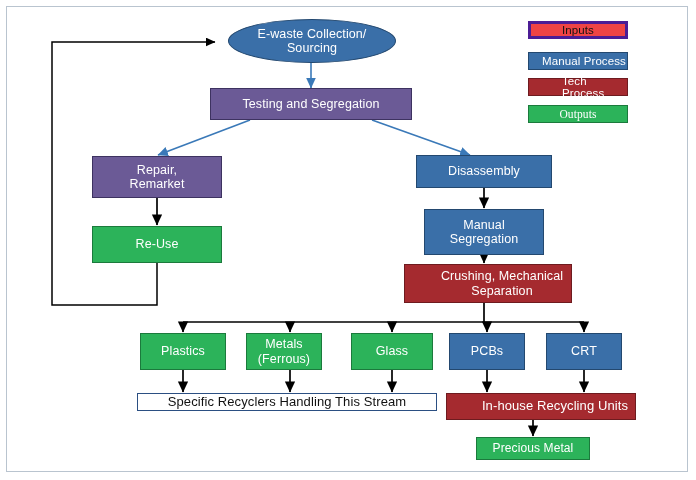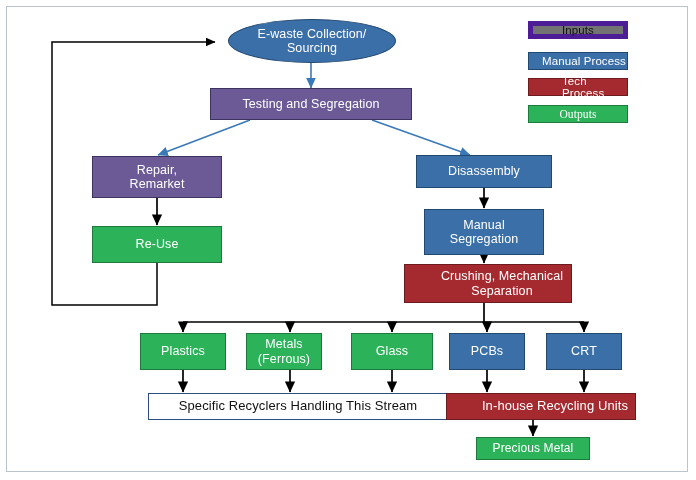--- a/index.html
+++ b/index.html
@@ -65,21 +65,21 @@
   .legend-box {
     position: absolute;
     box-sizing: border-box;
     display: flex;
     align-items: center;
     justify-content: center;
     font-size: 11.5px;
     color: #ffffff;
     letter-spacing: 0.1px;
   }
-  .legend-blue { background: #737373; border: 5px solid #4c1d95; color:#111111; }
+  .legend-blue { background: #ef4444; border: 3px solid #4c1d95; color:#111111; }
   .legend-mid  { background: #3a6fa8; border: 1px solid #23486f; padding-left: 12px; }
   .legend-red  { background: #a52a2f; border: 1px solid #6e1b1f; padding-left: 33px; }
   .legend-green{ background: #2cb35a; border: 1px solid #1b7a3c; }
 
   svg.edges {
     position: absolute;
     left: 0;
     top: 0;
     width: 696px;
     height: 480px;
@@ -204,21 +204,21 @@
   </div>
 
   <div class="node blue" style="left:449px; top:333px; width:76px; height:37px;">
     <span>PCBs</span>
   </div>
 
   <div class="node blue" style="left:546px; top:333px; width:76px; height:37px;">
     <span>CRT</span>
   </div>
 
-  <div class="node white" style="left:148px; top:393px; width:300px; height:27px; font-size:13px;">
+  <div class="node white" style="left:137px; top:393px; width:300px; height:18px; font-size:13px;">
     <span>Specific Recyclers Handling This Stream</span>
   </div>
 
   <div class="node red" style="left:446px; top:393px; width:190px; height:27px; font-size:13px;">
     <span>In-house Recycling Units</span>
   </div>
 
   <div class="node green" style="left:476px; top:437px; width:114px; height:23px; font-size:12px;">
     <span>Precious Metal</span>
   </div>

